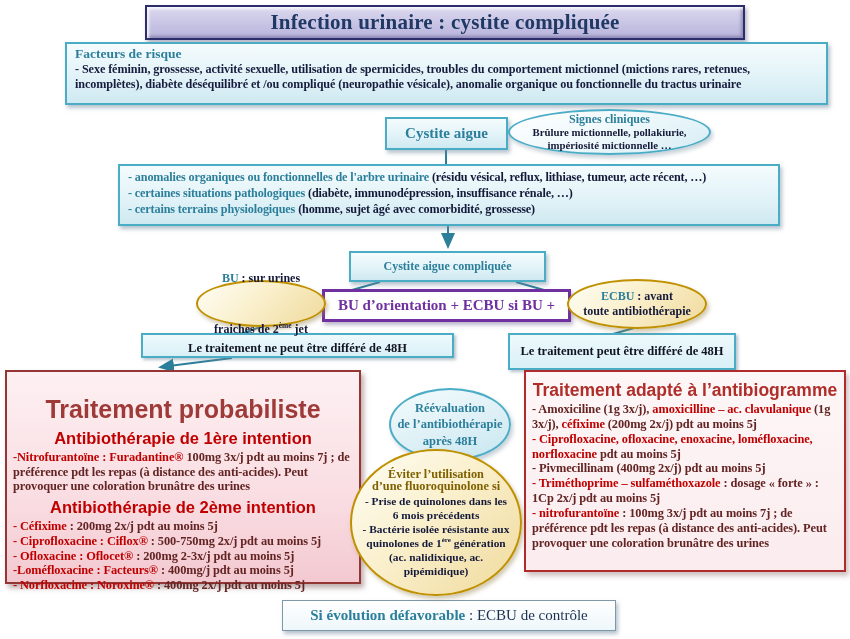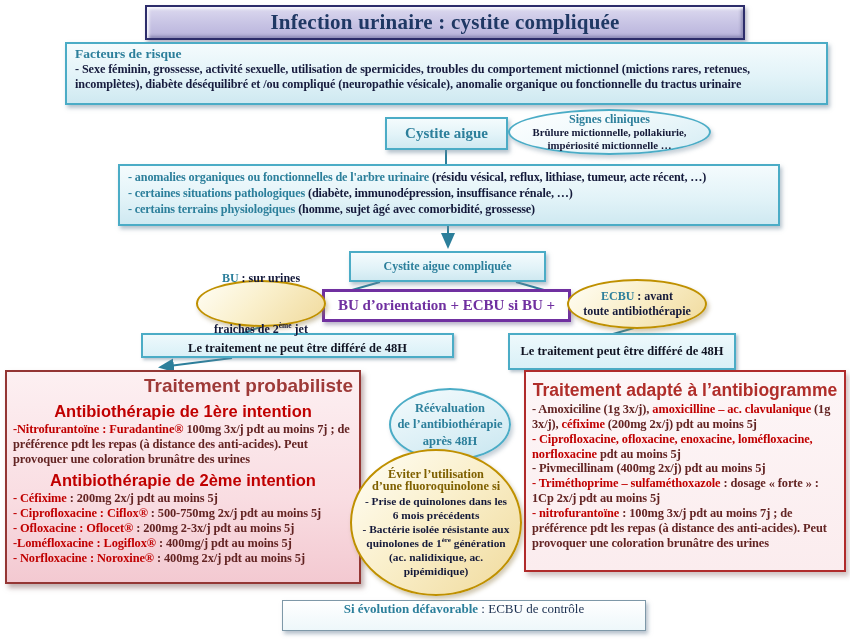--- a/index.html
+++ b/index.html
@@ -69,22 +69,22 @@
   
   .orientation-box{left:322px;top:289px;width:249px;height:33px;background:#ffffff;border:3px solid #7030a0;
     box-shadow:2px 3px 4px rgba(120,110,150,.5);display:flex;align-items:center;justify-content:center;
     font-size:15px;font-weight:700;color:#7030a0;z-index:2;}
 
   
   .prob-box{left:5px;top:370px;width:356px;height:214px;
     background:linear-gradient(180deg,#fdf0f2 0%,#f9dde2 60%,#f3c9d1 100%);
     border:2px solid #943634;box-shadow:3px 4px 5px rgba(140,110,110,.55);
     padding:2px 6px;z-index:2;}
-  .prob-title{font-size:19px;font-weight:700;color:#9e3a38;text-align:right;
-    font-family:"Liberation Sans","DejaVu Sans",sans-serif;line-height:1.25;}
+  .prob-title{font-size:25px;font-weight:700;color:#9e3a38;text-align:center;
+    font-family:"Liberation Sans","DejaVu Sans",sans-serif;line-height:1.25;margin-top:20px;}
   .intent-heading{font-size:16.5px;font-weight:700;color:#c00000;text-align:center;
     font-family:"Liberation Sans","DejaVu Sans",sans-serif;line-height:1.3;margin-top:3px;}
   .rx-line{font-size:12.4px;font-weight:700;line-height:1.2;letter-spacing:-0.1px;}
 
   .adapted-box{left:524px;top:370px;width:322px;height:202px;
     background:linear-gradient(180deg,#fdf6f7 0%,#fbecee 100%);
     border:2px solid #b02b2b;box-shadow:3px 4px 5px rgba(150,120,120,.45);
     padding:8px 6px;z-index:2;}
   .adapted-title{font-size:17.5px;font-weight:700;color:#b02e2a;text-align:center;
     font-family:"Liberation Sans","DejaVu Sans",sans-serif;line-height:1.25;}
@@ -92,24 +92,24 @@
   
   .reeval-ellipse{left:389px;top:388px;width:122px;height:73px;
     background:linear-gradient(160deg,#f4fbfd 0%,#ddf0f6 55%,#c8e6f0 100%);
     border:2px solid #4bacc6;box-shadow:2px 3px 4px rgba(110,135,155,.4);
     font-size:12.5px;font-weight:700;color:#2c7f9b;line-height:1.3;}
   .avoid-ellipse{left:350px;top:449px;width:172px;height:147px;padding:10px 10px;
     font-size:11.4px;font-weight:700;color:#141414;line-height:1.22;}
   .avoid-heading{font-size:12.3px;font-weight:700;color:#7f6000;line-height:1.2;margin-bottom:1px;}
 
   
-  .followup-box{left:282px;top:600px;width:364px;height:31px;
+  .followup-box{left:282px;top:600px;width:334px;height:31px;
     background:linear-gradient(180deg,#ffffff 0%,#eef7fa 100%);
     border:1px solid #7e98a8;box-shadow:2px 3px 4px rgba(120,140,160,.55);
-    display:flex;justify-content:center;font-size:13px;font-weight:700;z-index:2;}
+    display:flex;align-items:center;justify-content:center;font-size:15px;font-weight:700;z-index:2;}
 </style>
 </head>
 <body>
 
 <div id="stage">
 
   <svg class="connectors" viewBox="0 0 850 639">
     <defs>
       <marker id="arrow" markerWidth="9" markerHeight="8" refX="6.5" refY="3.5" orient="auto">
         <path d="M0,0 L8,3.5 L0,7 z" fill="#2c7f9b"></path>
@@ -178,21 +178,21 @@
   </div>
 
   <div class="abs prob-box">
     <div class="prob-title">Traitement probabiliste</div>
     <div class="intent-heading">Antibiothérapie de 1ère intention</div>
     <div class="rx-line"><span class="seg-r">-Nitrofurantoïne : </span><span class="seg-r">Furadantine®</span><span class="seg-d"> 100mg 3x/j pdt au moins 7j ; de préférence pdt les repas (à distance des anti-acides). Peut provoquer une coloration brunâtre des urines</span></div>
     <div class="intent-heading">Antibiothérapie de 2ème intention</div>
     <div class="rx-line"><span class="seg-r">- Céfixime</span><span class="seg-d"> : 200mg 2x/j pdt au moins 5j</span></div>
     <div class="rx-line"><span class="seg-r">- Ciprofloxacine : Ciflox®</span><span class="seg-d"> : 500-750mg 2x/j pdt au moins 5j</span></div>
     <div class="rx-line"><span class="seg-r">- Ofloxacine : Oflocet®</span><span class="seg-d"> : 200mg 2-3x/j pdt au moins 5j</span></div>
-    <div class="rx-line"><span class="seg-r">-Loméfloxacine : Logiflox®</span><span class="seg-d"> : 400mg/j pdt au moins 5j</span></div>
+    <div class="rx-line"><span class="seg-r">-Loméfloxacine : Facteurs®</span><span class="seg-d"> : 400mg/j pdt au moins 5j</span></div>
     <div class="rx-line"><span class="seg-r">- Norfloxacine : Noroxine®</span><span class="seg-d"> : 400mg 2x/j pdt au moins 5j</span></div>
   </div>
 
   <div class="abs ellipse reeval-ellipse">
     <div>Réévaluation</div>
     <div>de l’antibiothérapie</div>
     <div>après 48H</div>
   </div>
 
   <div class="abs ellipse goldellipse avoid-ellipse">

